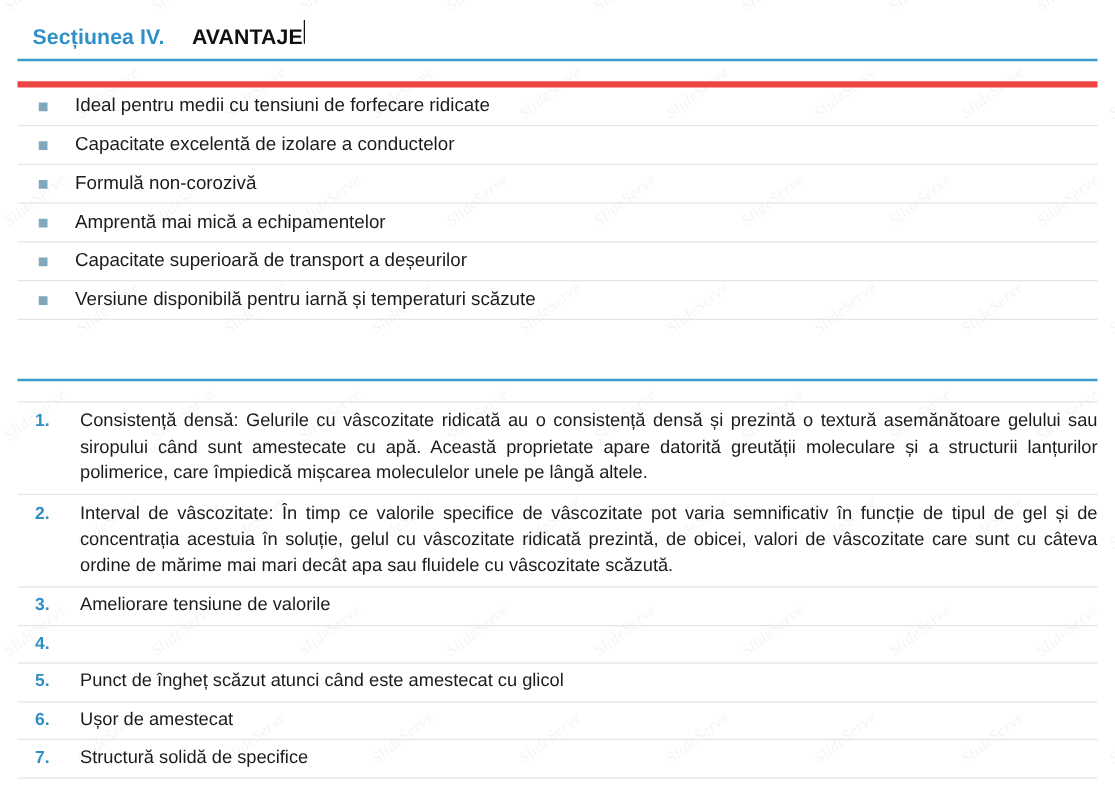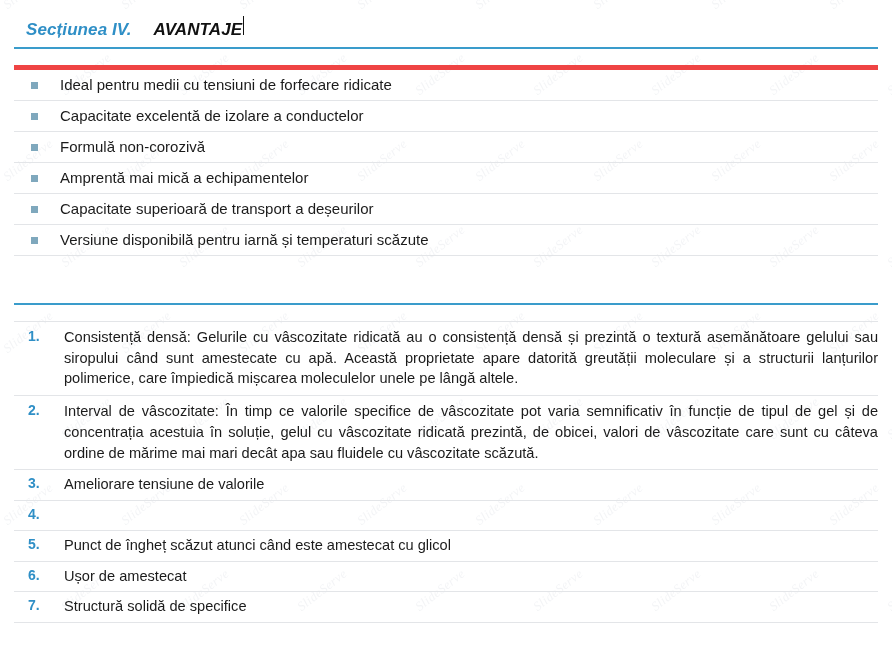--- a/index.html
+++ b/index.html
@@ -40,21 +40,20 @@
   #page {
     position: relative;
     width: 892px;
     height: 646px;
     z-index: 10;
   }
 
   
   .section-head {
     position: relative;
-    font-style: italic;
   }
   .head-line {
     display: flex;
     align-items: baseline;
     padding-left: 26px;
   }
   .head-kicker {
     color: #2f8fc6;
     font-weight: bold;
     font-size: 17px;

